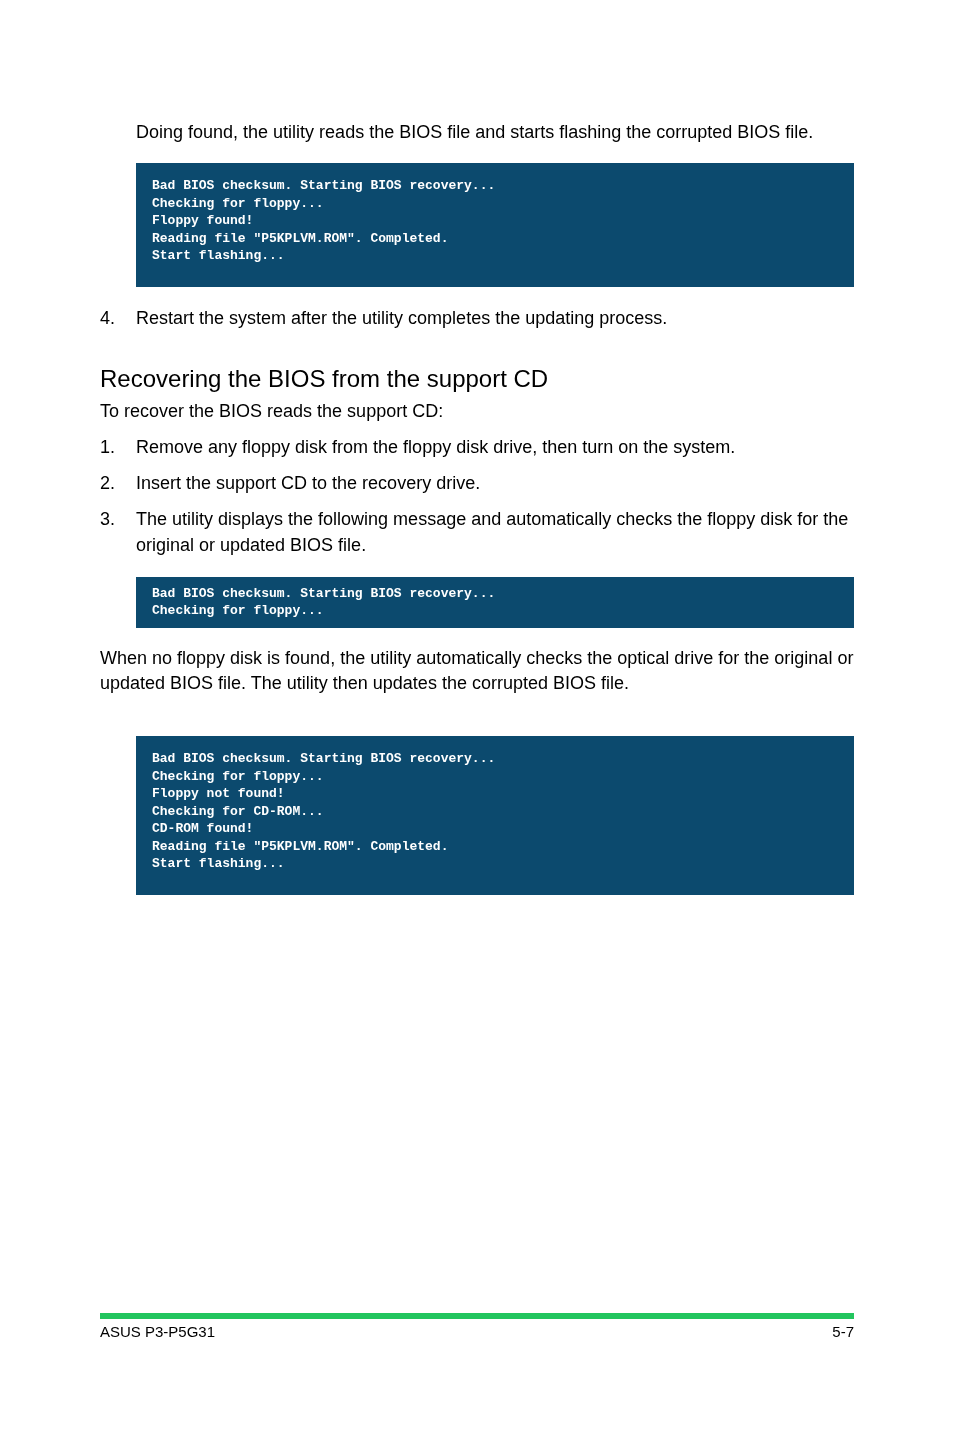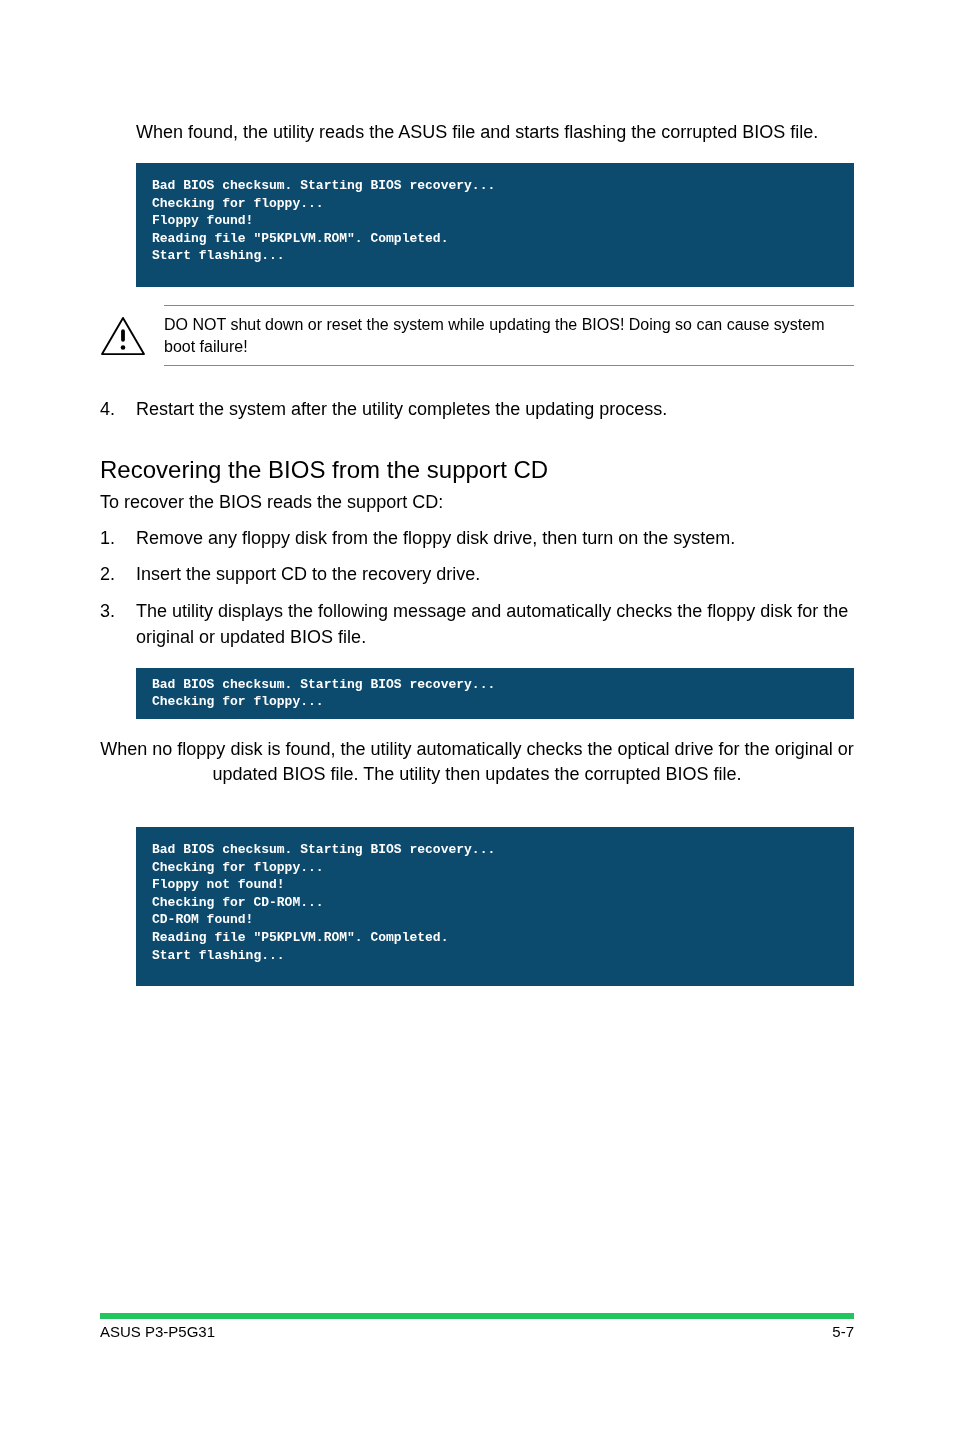--- a/index.html
+++ b/index.html
@@ -94,40 +94,28 @@
     font-size: 15px;
     display: flex;
     justify-content: space-between;
   }
 </style>
 </head>
 <body>
 
 <div class="page">
 
-  <p class="body-text">When found, the utility reads the ASUS file and starts flashing the corrupted BIOS file.</p>
+  <p class="body-text">Doing found, the utility reads the BIOS file and starts flashing the corrupted BIOS file.</p>
 
   <div class="terminal">Bad BIOS checksum. Starting BIOS recovery...
 Checking for floppy...
 Floppy found!
 Reading file "P5KPLVM.ROM". Completed.
 Start flashing...</div>
 
-  <div class="callout">
-    <svg class="warn-icon" viewBox="0 0 48 42">
-      <polygon points="24,2 46,40 2,40" fill="none" stroke="#000" stroke-width="2" stroke-linejoin="round"></polygon>
-      <rect x="22" y="14" width="4" height="13" rx="2" fill="#000"></rect>
-      <circle cx="24" cy="33" r="2.4" fill="#000"></circle>
-    </svg>
-    <div class="rule-box">
-      <hr>
-      <div class="callout-text">DO NOT shut down or reset the system while updating the BIOS! Doing so can cause system boot failure!</div>
-      <hr>
-    </div>
-  </div>
 
   <div class="numbered">
     <div class="num">4.</div>
     <div class="txt">Restart the system after the utility completes the updating process.</div>
   </div>
 
   <h3 class="section">Recovering the BIOS from the support CD</h3>
   <p class="body-text-no-indent">To recover the BIOS reads the support CD:</p>
 
   <div class="numbered">
@@ -139,21 +127,21 @@
     <div class="txt">Insert the support CD to the recovery drive.</div>
   </div>
   <div class="numbered">
     <div class="num">3.</div>
     <div class="txt">The utility displays the following message and automatically checks the floppy disk for the original or updated BIOS file.</div>
   </div>
 
   <div class="terminal small">Bad BIOS checksum. Starting BIOS recovery...
 Checking for floppy...</div>
 
-  <p class="body-text-no-indent" style="margin-top:14px;text-align:center;">When no floppy disk is found, the utility automatically checks the optical drive for the original or updated BIOS file. The utility then updates the corrupted BIOS file.</p>
+  <p class="body-text-no-indent" style="margin-top:14px;">When no floppy disk is found, the utility automatically checks the optical drive for the original or updated BIOS file. The utility then updates the corrupted BIOS file.</p>
 
   <div class="terminal" style="margin-top:40px;">Bad BIOS checksum. Starting BIOS recovery...
 Checking for floppy...
 Floppy not found!
 Checking for CD-ROM...
 CD-ROM found!
 Reading file "P5KPLVM.ROM". Completed.
 Start flashing...</div>
 
   <div class="footer">

